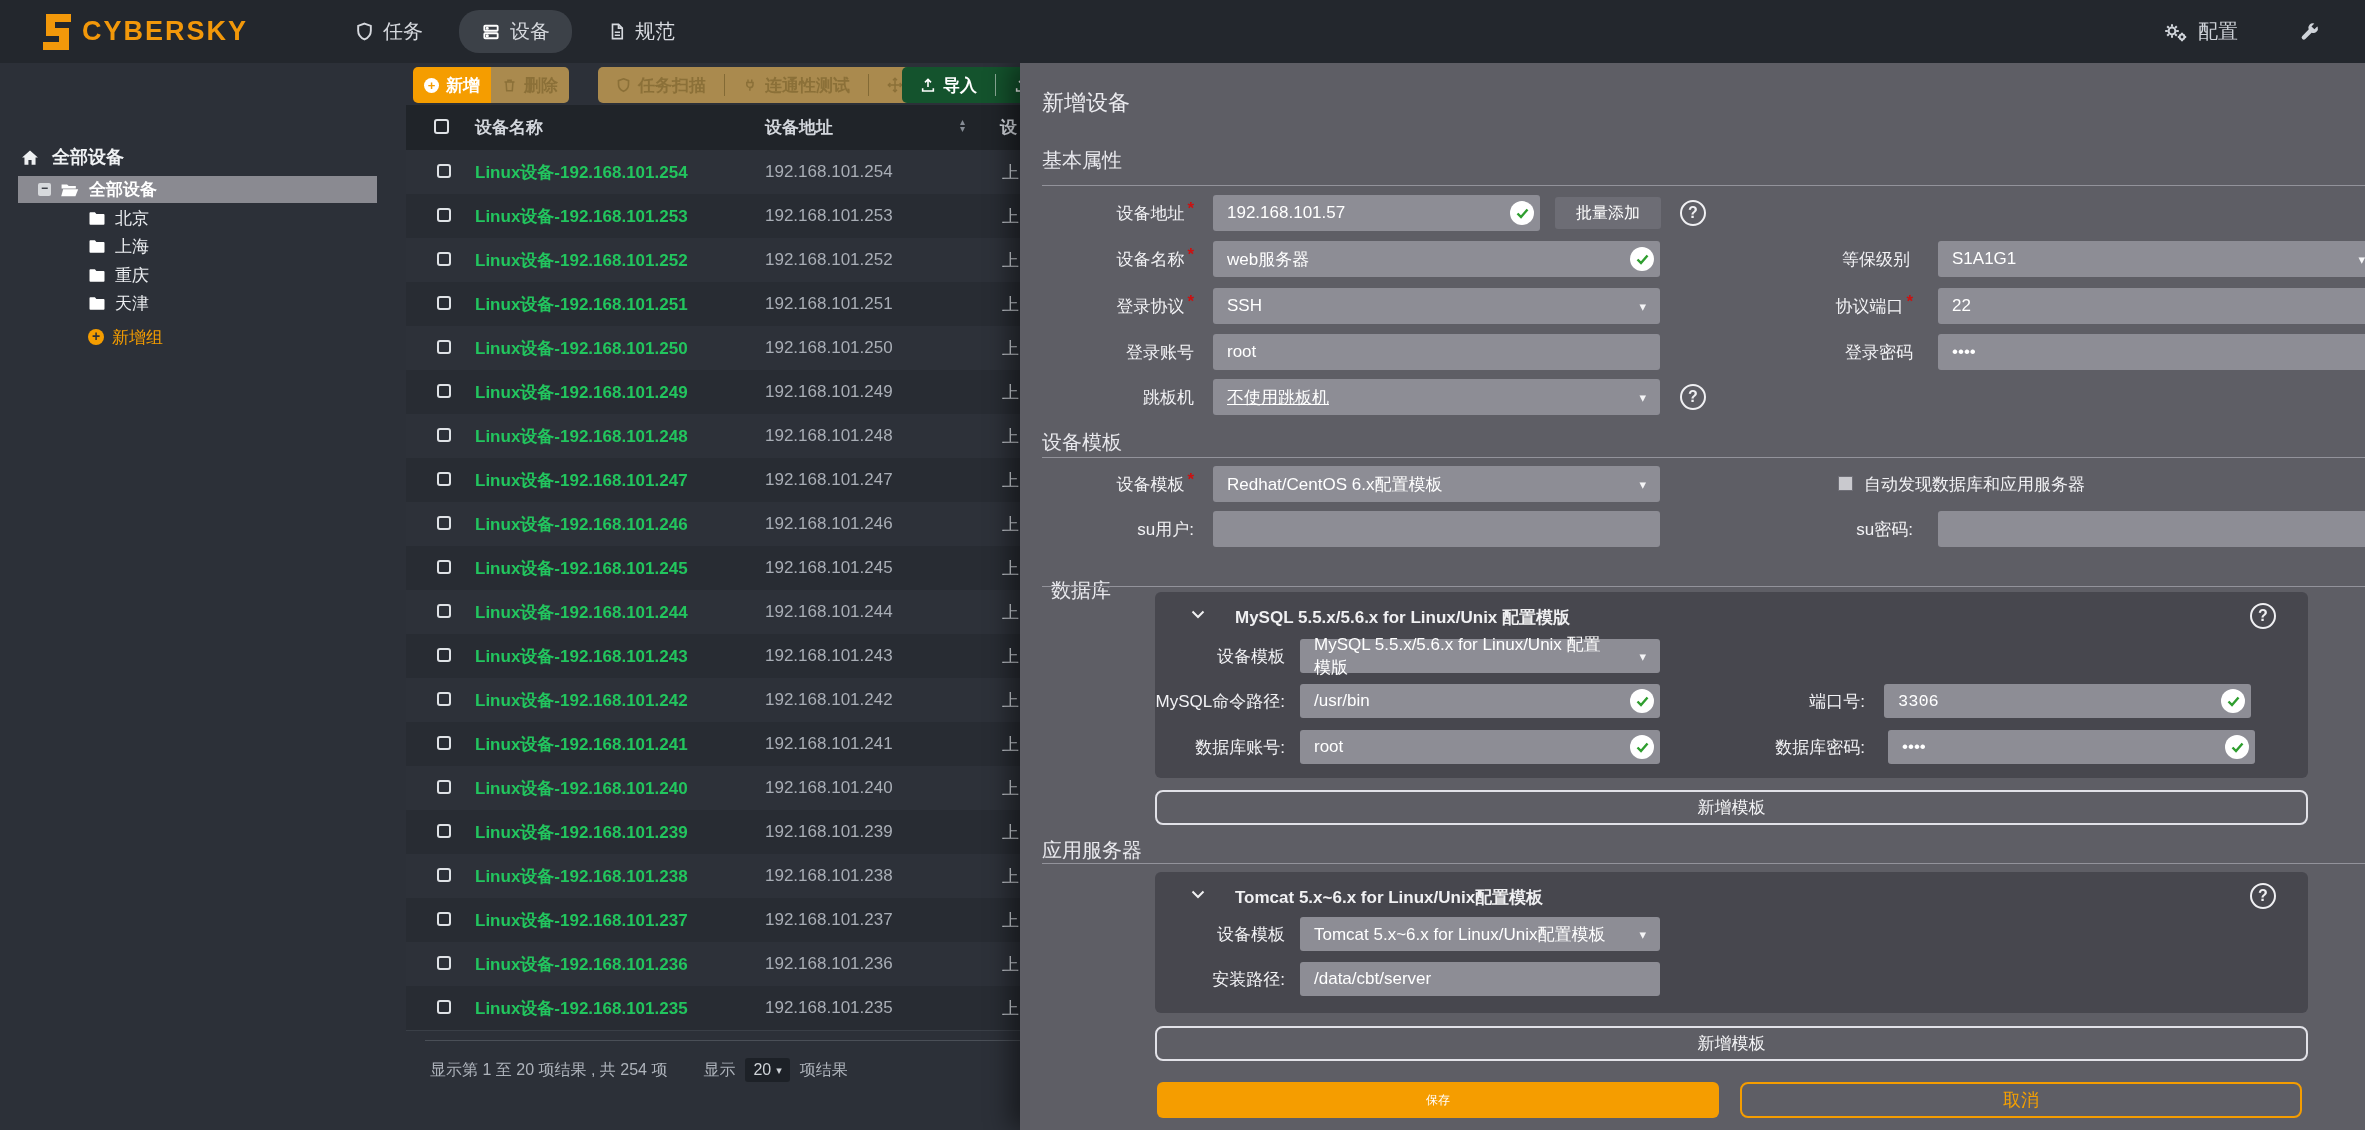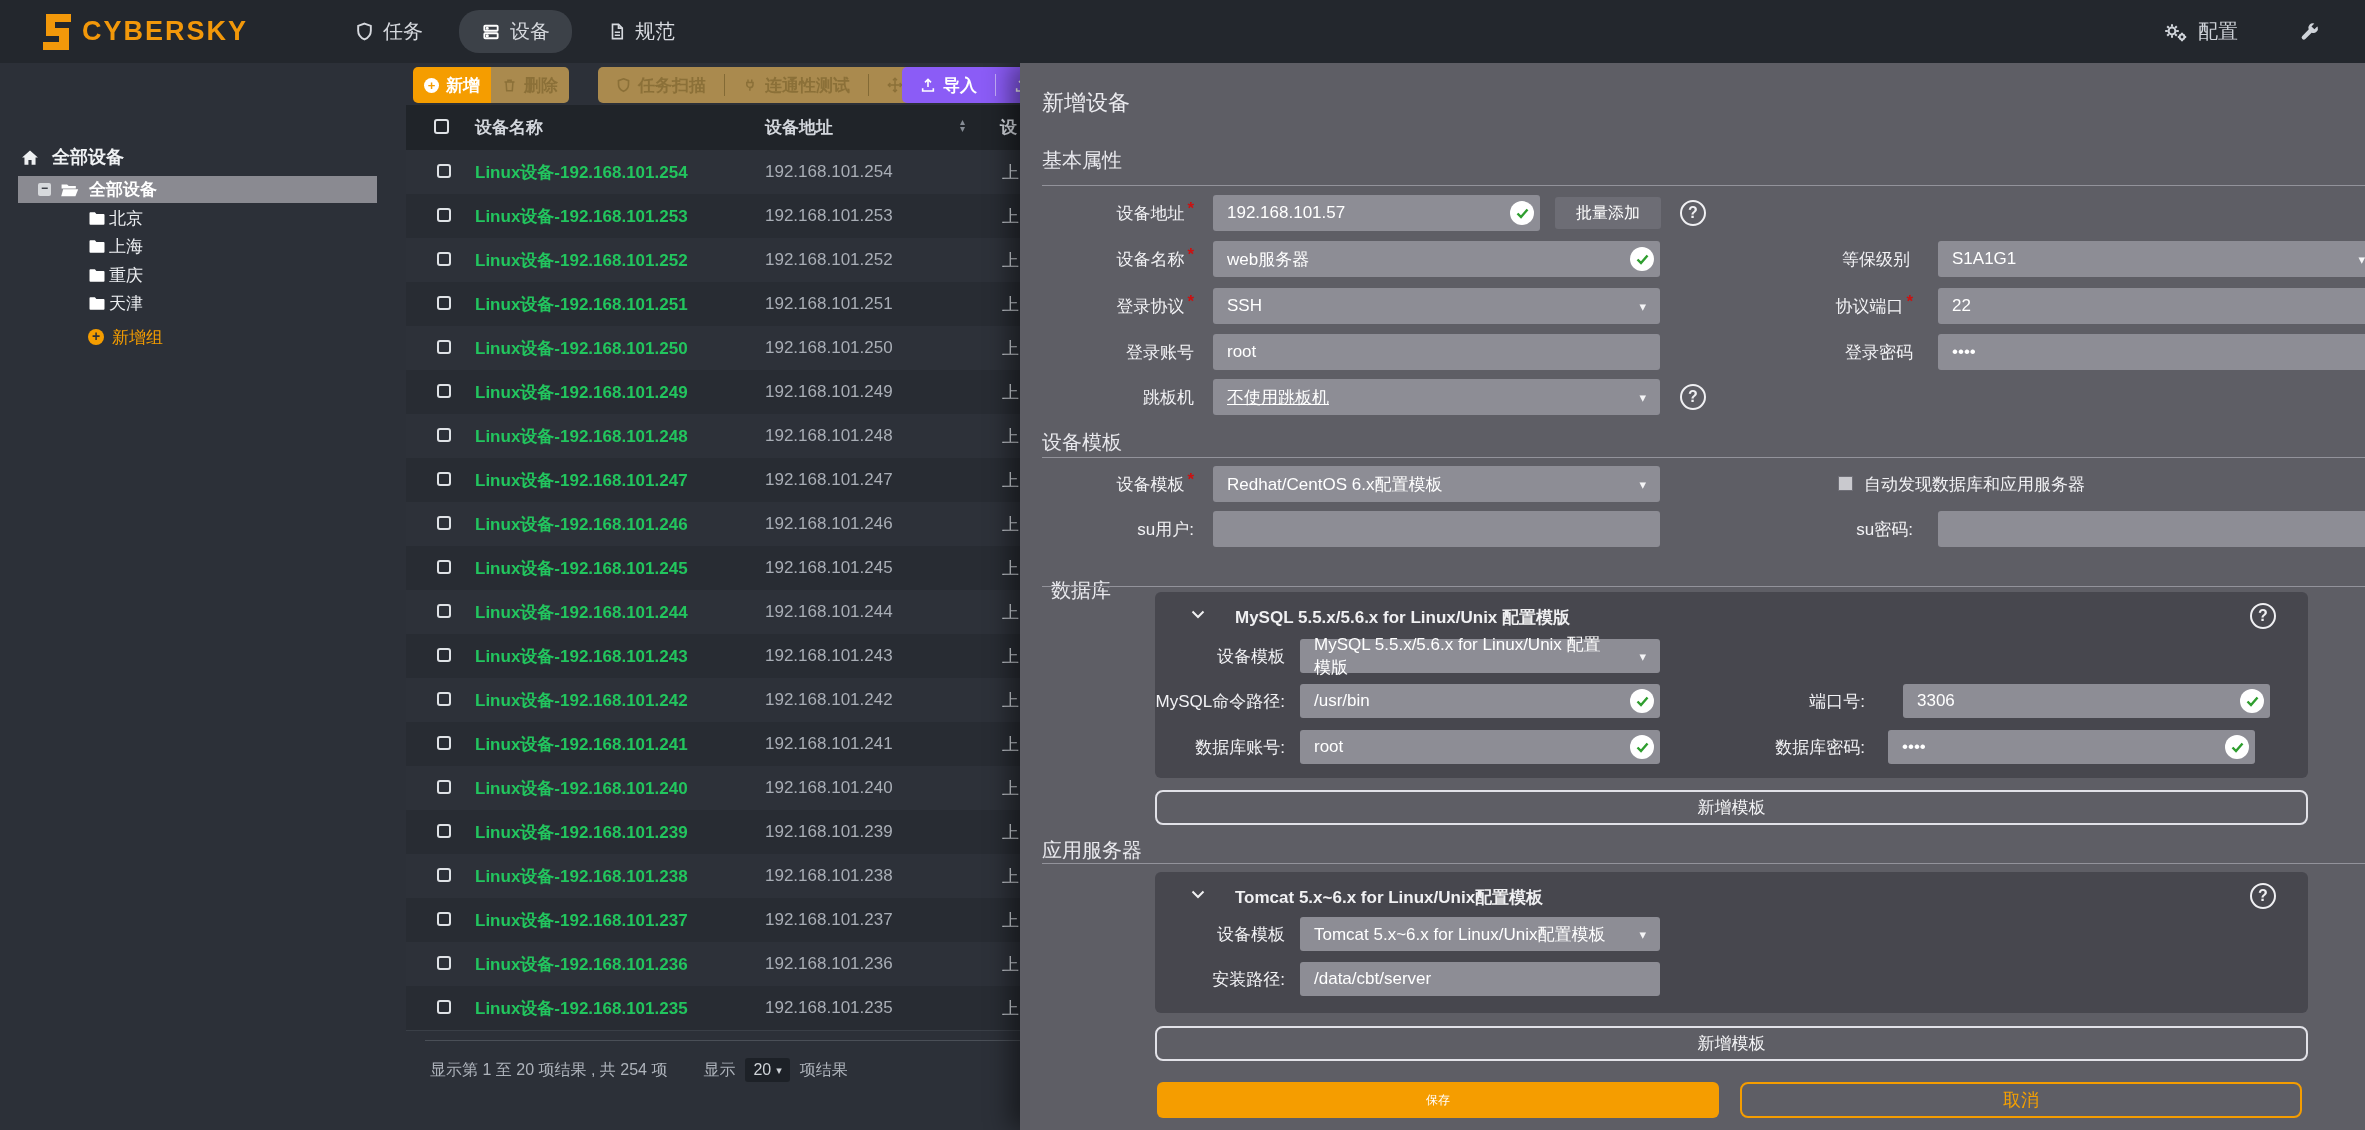--- a/index.html
+++ b/index.html
@@ -17,32 +17,32 @@
   .nav-item.active{background:#3c4148;}
   .nav-right{margin-left:auto;display:flex;align-items:center;gap:60px;margin-right:45px;color:#cfd3d9;}
   .nav-config{display:flex;align-items:center;gap:10px;font-size:20px;}
 
   
   .sidebar{position:absolute;left:0;top:63px;width:406px;bottom:0;background:#2c3038;z-index:5;}
   .side-root{position:absolute;left:20px;top:82px;display:flex;align-items:center;gap:12px;color:#f0f2f4;font-size:18px;font-weight:bold;}
   .tree-sel{position:absolute;left:18px;top:113px;width:359px;height:27px;background:#8a8a91;display:flex;align-items:center;color:#fff;font-size:17px;}
   .tree-toggle{width:13px;height:13px;background:#d7d9dc;color:#2c3038;font-size:12px;line-height:11px;text-align:center;border-radius:2px;margin-left:20px;font-weight:bold;}
   .tree-sel .flabel{margin-left:10px;font-weight:bold;}
-  .tree-child{position:absolute;left:88px;height:26px;display:flex;align-items:center;gap:3px;color:#eceef1;font-size:17px;cursor:pointer;}
+  .tree-child{position:absolute;left:88px;height:26px;display:flex;align-items:center;gap:9px;color:#eceef1;font-size:17px;cursor:pointer;}
   .tree-add{position:absolute;left:88px;top:261px;height:26px;display:flex;align-items:center;gap:8px;color:#f59d00;font-size:17px;cursor:pointer;}
   .plus-circ{width:16px;height:16px;border-radius:50%;background:#f59d00;color:#2c3038;font-size:14px;font-weight:bold;line-height:15px;text-align:center;}
 
   
   .main{position:absolute;left:406px;top:63px;right:0;bottom:0;background:#2c3038;z-index:4;}
   .btn{height:36px;display:flex;align-items:center;justify-content:center;gap:7px;font-size:17px;font-weight:bold;box-sizing:border-box;cursor:pointer;}
   .grpA{position:absolute;left:7px;top:4px;display:flex;border-radius:5px;overflow:hidden;}
   .b-orange{background:#f59d00;color:#fff;}
   .b-dis{background:#aa8a4e;color:#8b7038;}
   .grpB{position:absolute;left:192px;top:4px;display:flex;border-radius:5px;overflow:hidden;background:#aa8a4e;color:#8b7038;}
-  .grpC{position:absolute;left:496px;top:4px;display:flex;border-radius:5px 0 0 5px;overflow:hidden;background:#8b5cf6;color:#fff;}
+  .grpC{position:absolute;left:496px;top:4px;display:flex;border-radius:5px 0 0 5px;overflow:hidden;background:#14532d;color:#fff;}
   .seg{padding:0 18px;display:flex;align-items:center;gap:7px;height:36px;font-size:17px;font-weight:bold;}
   .vsep{width:1px;height:22px;align-self:center;background:rgba(60,45,10,.35);}
   .vsepO{width:1px;height:22px;align-self:center;background:rgba(255,255,255,.5);}
 
   .thead{position:absolute;left:0;top:42px;right:0;height:45px;background:#202429;color:#d3d7dd;font-size:17px;font-weight:bold;}
   .cb{width:15px;height:15px;border:2px solid #dfe2e6;border-radius:3px;box-sizing:border-box;background:transparent;}
   .trow{position:absolute;left:0;right:0;height:44px;border-bottom:1px solid #3a3f47;}
   .trow .name{position:absolute;left:69px;top:0;height:44px;display:flex;align-items:center;color:#22c55e;font-weight:bold;font-size:17px;}
   .trow .addr{position:absolute;left:359px;top:0;height:44px;display:flex;align-items:center;color:#a9aeb6;font-size:17px;}
   .trow .extra{position:absolute;left:596px;top:0;height:44px;display:flex;align-items:center;color:#cfd3d9;font-size:17px;}
@@ -557,21 +557,21 @@
       <span>/usr/bin</span>
       <span class="ok">
           <svg width="13" height="11" viewBox="0 0 13 11">
             <polyline points="1.5,5.5 5,9 11.5,1.5" fill="none" stroke="#2f9e2f" stroke-width="2.4"></polyline>
           </svg>
         </span>
     </div>
     <div class="lbl" style="left:560px;top:92px;width:150px;height:34px;">
         <span>端口号:</span>
       </div>
-    <div class="fld sm" style="left:748px;top:92px;width:367px;">
+    <div class="fld sm" style="left:729px;top:92px;width:367px;font-family:Liberation Mono, monospace;">
       <span>3306</span>
       <span class="ok">
           <svg width="13" height="11" viewBox="0 0 13 11">
             <polyline points="1.5,5.5 5,9 11.5,1.5" fill="none" stroke="#2f9e2f" stroke-width="2.4"></polyline>
           </svg>
         </span>
     </div>
 
     <div class="lbl" style="left:0px;top:138px;width:130px;height:34px;">
         <span>数据库账号:</span>

